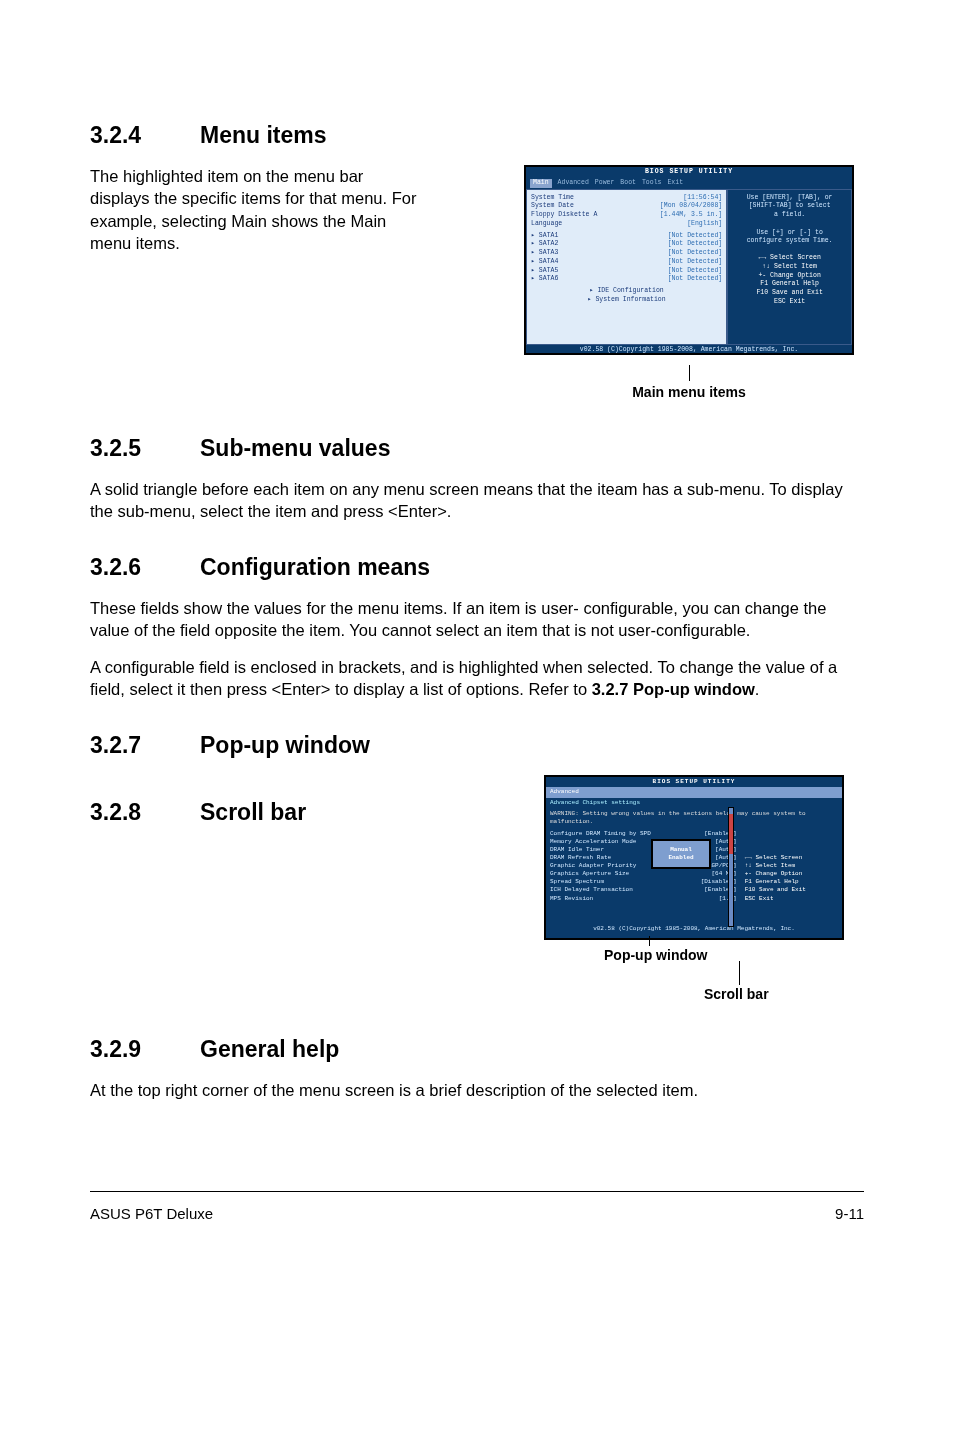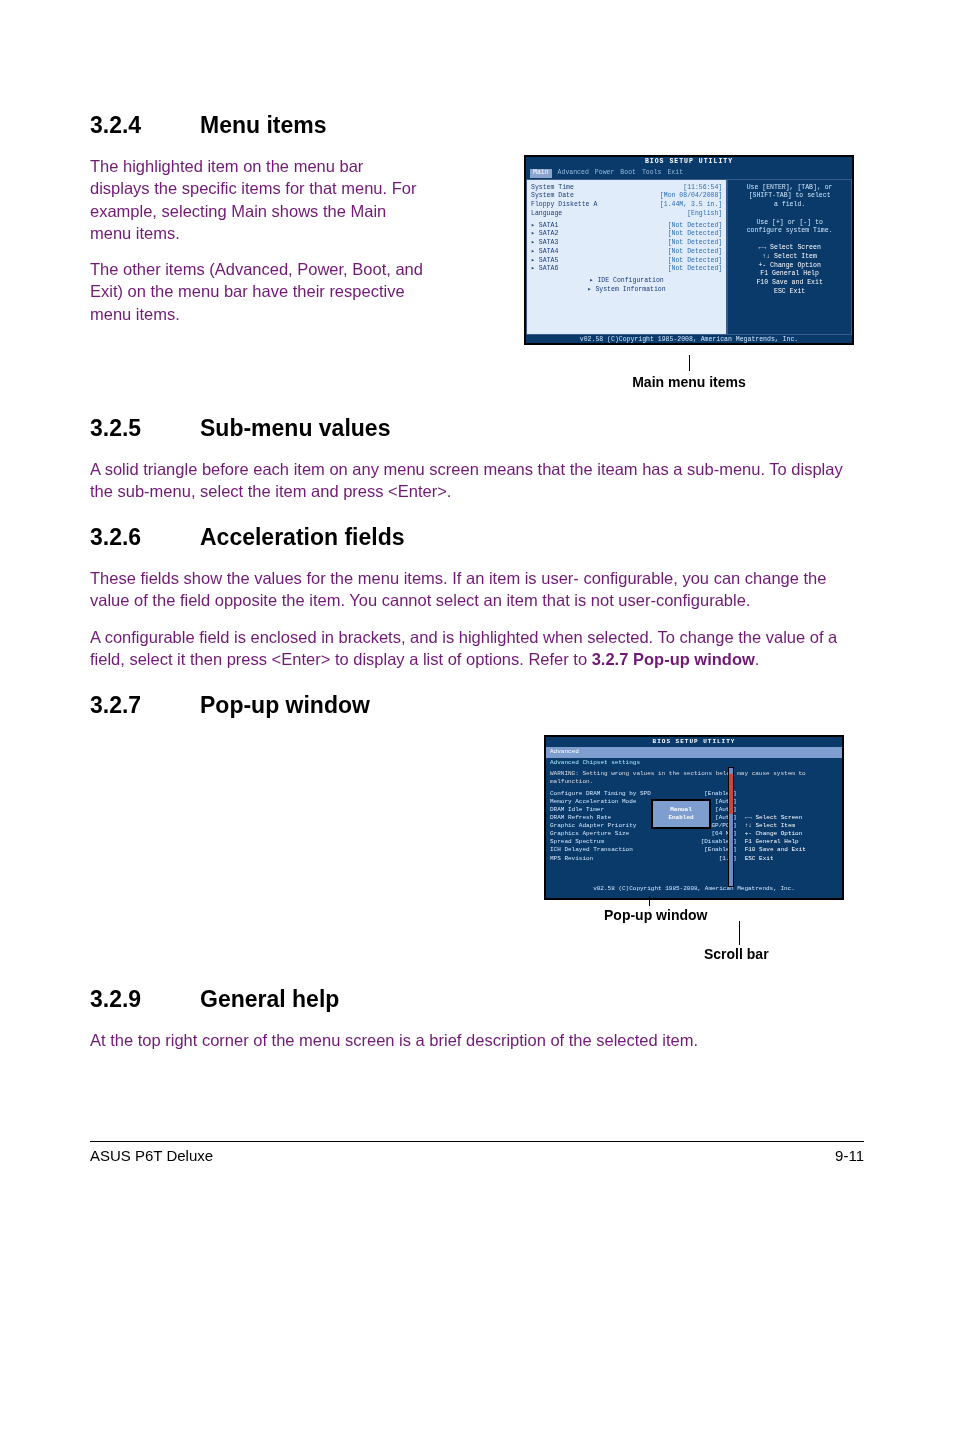--- a/index.html
+++ b/index.html
@@ -9,25 +9,25 @@
     width: 954px;
     margin: 0 auto;
     padding: 90px 90px 40px 90px;
     color: #000;
     font-size: 16.5px;
     line-height: 1.35;
   }
   h2 {
     font-size: 23px;
     font-weight: bold;
-    margin-top: 20px;
+    margin-top: 30px;
     margin-bottom: 14px;
   }
   h2 .secnum { display: inline-block; width: 110px; }
-  p { color: #701a75; margin-bottom: 14px; }
+  p { color: #000000; margin-bottom: 14px; }
   .colwrap { overflow: hidden; }
   .leftcol { float: left; width: 335px; }
   .rightcol { float: right; width: 350px; text-align: center; }
   .bios-shot {
     width: 330px; height: 190px;
     background: #0a3a6a;
     border: 2px solid #000;
     margin: 0 auto 2px auto;
     position: relative;
     font-family: "Courier New", monospace;
@@ -90,38 +90,37 @@
     position:relative;
   }
   .annot-scroll::before {
     content:""; position:absolute; left: 35px; top:-24px; width:1px; height:24px; background:#000;
   }
   .rightcol2 { float:right; width: 330px; }
 
   .footer {
     border-top: 1px solid #000;
     margin-top: 90px;
-    padding-top: 4px;
+    padding-top: 12px;
     display: flex;
     justify-content: space-between;
     font-size: 15px;
   }
   b.inline { font-weight: bold; }
 </style>
 </head>
 <body>
 
 <h2>
   <span class="secnum">3.2.4</span><span>Menu items</span>
 </h2>
 
 <div class="colwrap">
   <div class="leftcol">
     <p>The highlighted item on the menu bar displays the specific items for that menu. For example, selecting Main shows the Main menu items.</p>
-    <p>The other items (Advanced, Power, Boot, and Exit) on the menu bar have their respective menu items.</p>
   </div>
   <div class="rightcol">
     <div class="bios-shot">
       <div class="bios-title">BIOS SETUP UTILITY</div>
       <div class="bios-menu">
         <span class="sel">Main</span>
         <span>Advanced</span>
         <span>Power</span>
         <span>Boot</span>
         <span>Tools</span>
@@ -198,21 +197,21 @@
     <span class="caption">Main menu items</span>
   </div>
 </div>
 
 <h2>
   <span class="secnum">3.2.5</span><span>Sub-menu values</span>
 </h2>
 <p>A solid triangle before each item on any menu screen means that the iteam has a sub-menu. To display the sub-menu, select the item and press &lt;Enter&gt;.</p>
 
 <h2>
-  <span class="secnum">3.2.6</span><span>Acceleration fields</span>
+  <span class="secnum">3.2.6</span><span>Configuration means</span>
 </h2>
 <p>These fields show the values for the menu items. If an item is user- configurable, you can change the value of the field opposite the item. You cannot select an item that is not user-configurable.</p>
 <p>
   <span>A configurable field is enclosed in brackets, and is highlighted when selected. To change the value of a field, select it then press &lt;Enter&gt; to display a list of options. Refer to </span><b class="inline">3.2.7 Pop-up window</b><span>.</span>
 </p>
 
 <h2>
   <span class="secnum">3.2.7</span><span>Pop-up window</span>
 </h2>
 
@@ -282,20 +281,23 @@
           <div class="scroll-thumb"></div>
         </div>
       <div class="bios-foot2">v02.58 (C)Copyright 1985-2008, American Megatrends, Inc.</div>
     </div>
     <div class="annot-popup">Pop-up window</div>
     <div class="annot-scroll">Scroll bar</div>
   </div>
 
   <div class="leftcol" style="width:365px">
 
+    <h2 style="margin-top:22px">
+      <span class="secnum">3.2.8</span><span>Scroll bar</span>
+    </h2>
   </div>
 </div>
 
 <h2>
   <span class="secnum">3.2.9</span><span>General help</span>
 </h2>
 <p>At the top right corner of the menu screen is a brief description of the selected item.</p>
 
 <div class="footer">
   <span>ASUS P6T Deluxe</span>

